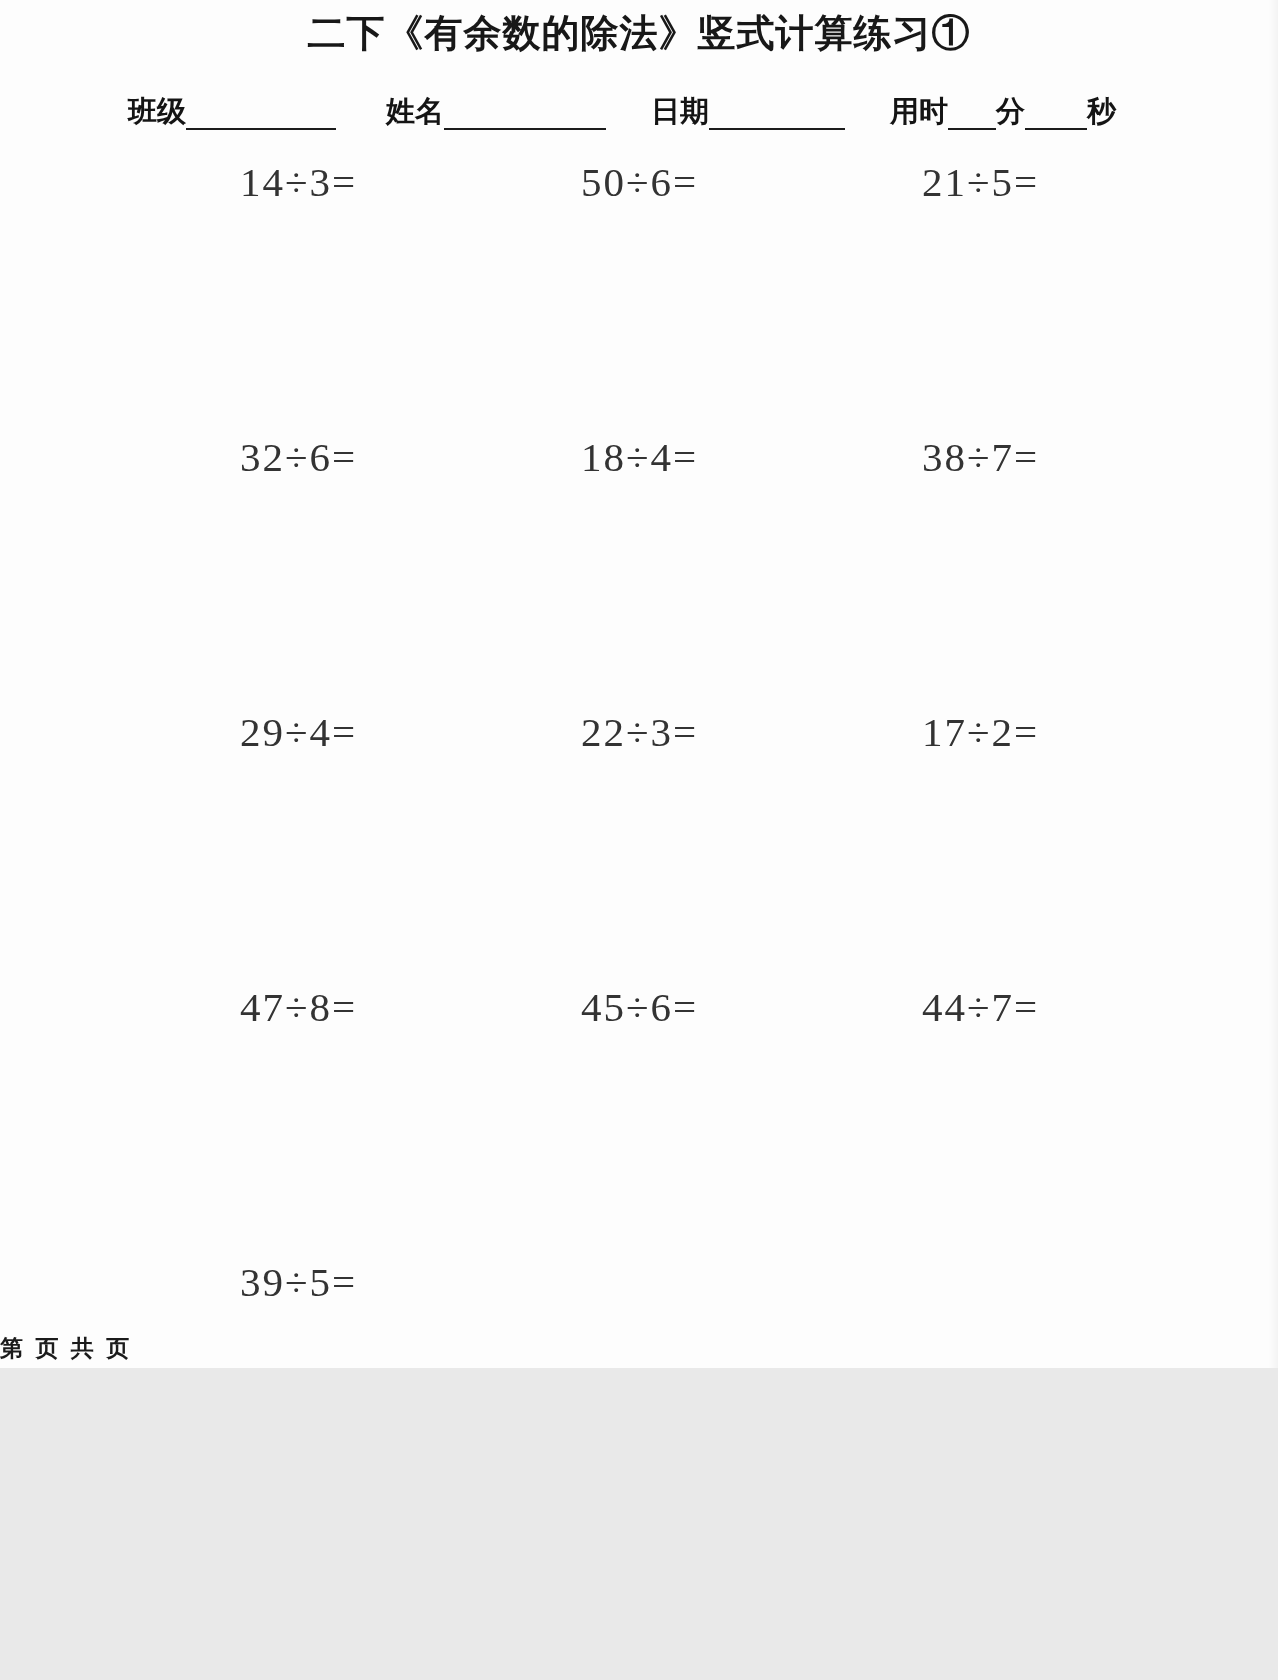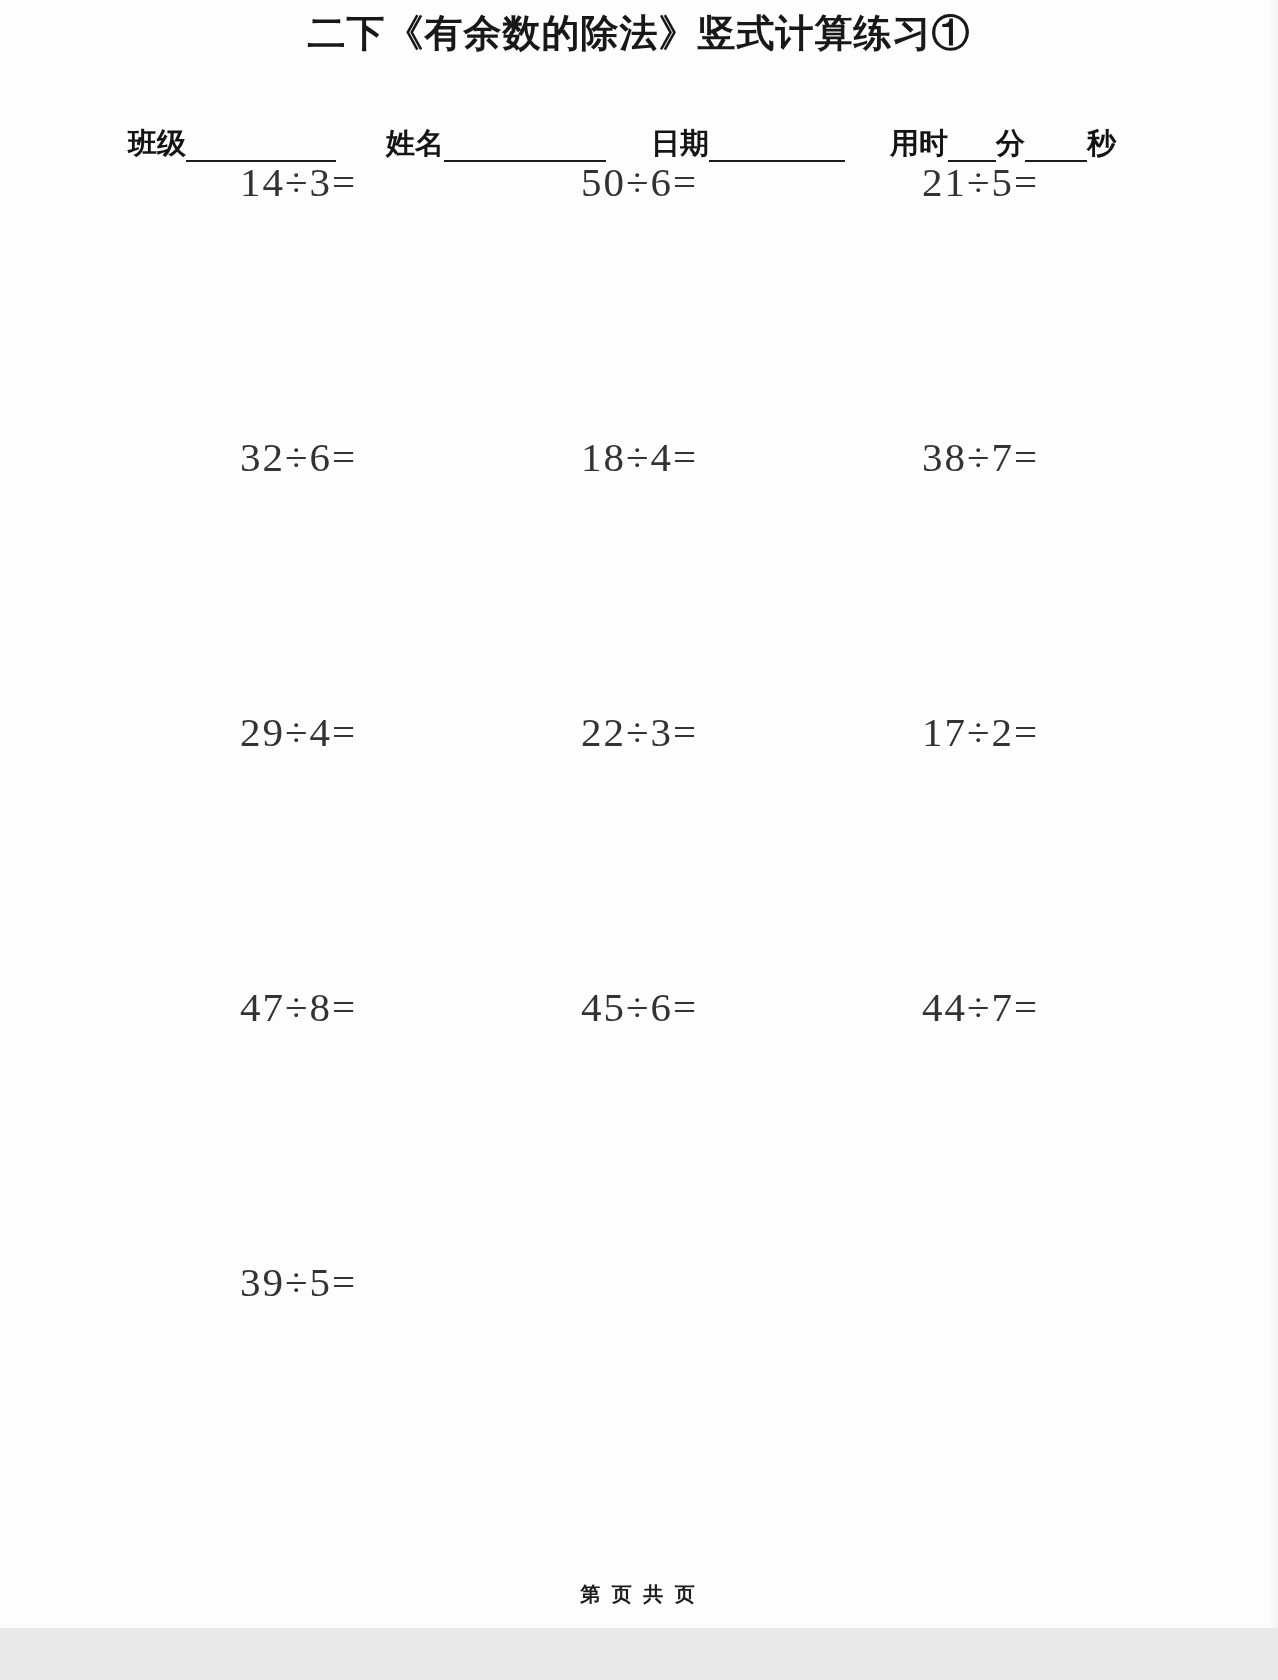--- a/index.html
+++ b/index.html
@@ -3,21 +3,21 @@
 <meta charset="utf-8">
 <style>
   html, body {
     margin: 0;
     padding: 0;
     background: #e9e9e9;
   }
   .page {
     position: relative;
     width: 1278px;
-    height: 1628px;
+    height: 1368px;
     margin: 0 auto;
     background: #fdfdfd;
     overflow: hidden;
     font-family: "Liberation Sans", sans-serif;
     color: #1d1d1d;
   }
   
   .page::after {
     content: "";
     position: absolute;
@@ -45,21 +45,20 @@
     top: 92px;
     left: 128px;
     right: 100px;
     display: flex;
     align-items: flex-end;
     font-family: "Liberation Serif", "DejaVu Serif", serif;
     font-size: 29px;
     line-height: 38px;
     color: #141414;
     white-space: nowrap;
-    margin-top: 32px;
   }
   .info-group { display: flex; align-items: flex-end; }
   .info-label { font-weight: 600; }
   .blank {
     display: inline-block;
     height: 34px;
     border-bottom: 2px solid #1c1c1c;
   }
   .gap-a { width: 50px; }
   .gap-b { width: 45px; }
@@ -84,25 +83,24 @@
     align-items: center;
     justify-content: center;
     font-family: "Liberation Serif", "DejaVu Serif", serif;
     font-size: 41px;
     letter-spacing: 2px;
     color: #333333;
   }
 
   .footer {
     position: absolute;
-    bottom: 20px;
+    bottom: 4px;
     left: 0;
     width: 100%;
-    text-align: center;
-    font-size: 20px;
+    font-size: 23px;
     font-weight: 600;
     letter-spacing: 3px;
     color: #1b1b1b;
   }
 </style>
 </head>
 <body>
 
 <div class="page">
 

